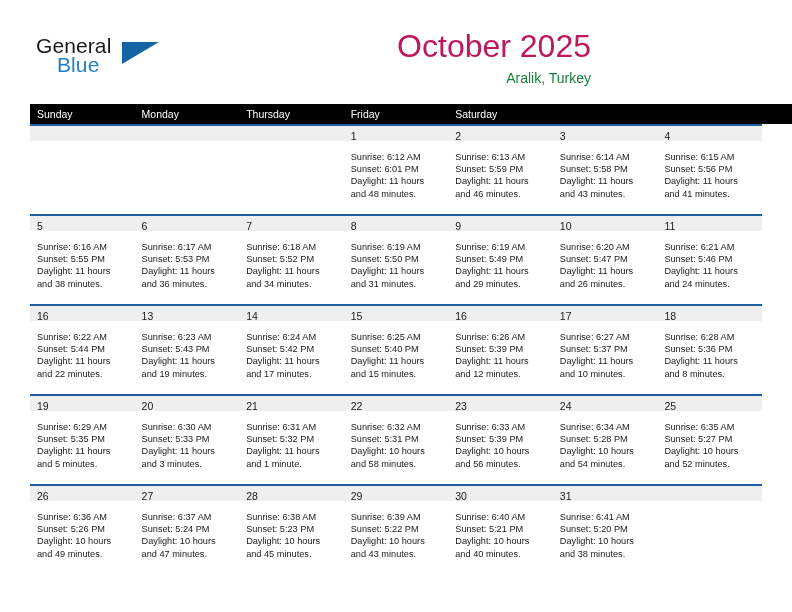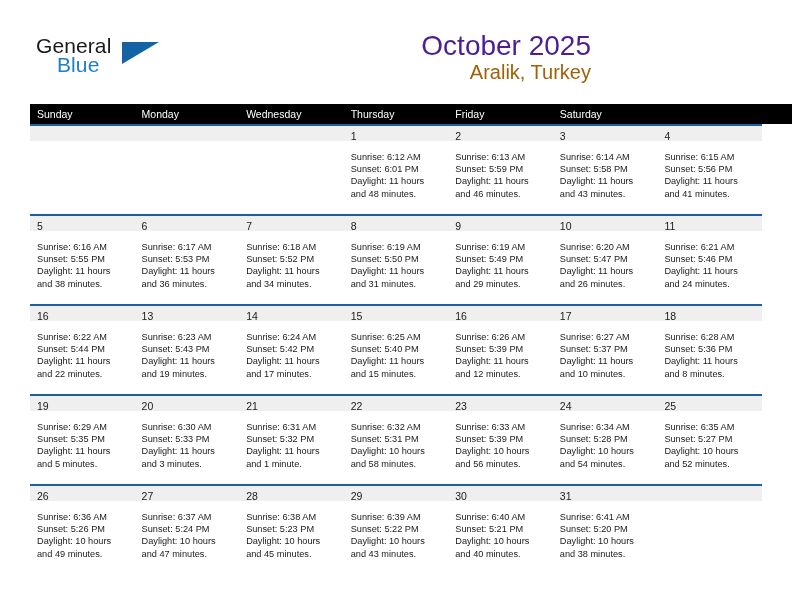--- a/index.html
+++ b/index.html
@@ -63,30 +63,30 @@
     border-bottom: 22px solid transparent;
   }
 
   .title-block {
     position: absolute;
     right: 36px;
     top: 30px;
     text-align: right;
   }
   .cal-title {
-    font-size: 28px;
-    color: #4c1d95;
+    font-size: 32px;
+    color: #be185d;
     line-height: 32px;
     white-space: nowrap;
   }
   .cal-subtitle {
-    font-size: 20px;
-    color: #a16207;
+    font-size: 14px;
+    color: #15803d;
     line-height: 20px;
-    margin-top: 0;
+    margin-top: 6px;
     white-space: nowrap;
   }
 
   
   .calendar {
     position: absolute;
     left: 30px;
     top: 104px;
     width: 732px;
   }
@@ -161,21 +161,20 @@
       <div class="cal-title">October 2025</div>
       <div class="cal-subtitle">Aralik, Turkey</div>
     </div>
 
   </div>
 
   <div class="calendar">
     <div class="dow-row">
         <div class="dow">Sunday</div>
         <div class="dow">Monday</div>
-        <div class="dow">Wednesday</div>
         <div class="dow">Thursday</div>
         <div class="dow">Friday</div>
         <div class="dow">Saturday</div>
       </div>
     <div class="weeks">
         <div class="week">
           <div class="cell empty">
             <div class="daynum-band"><span class="daynum"></span></div>
             <div class="cell-body"></div>
           </div>

